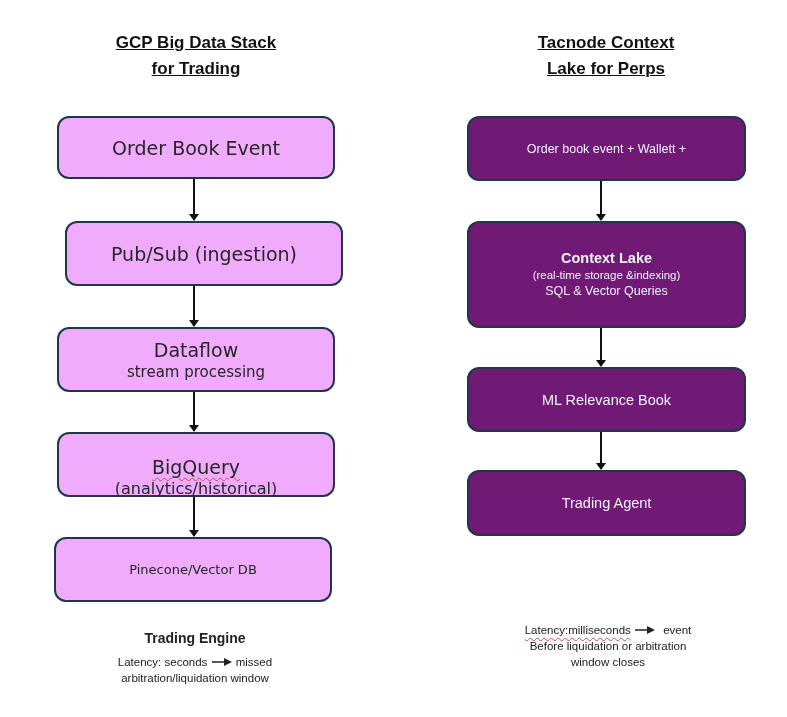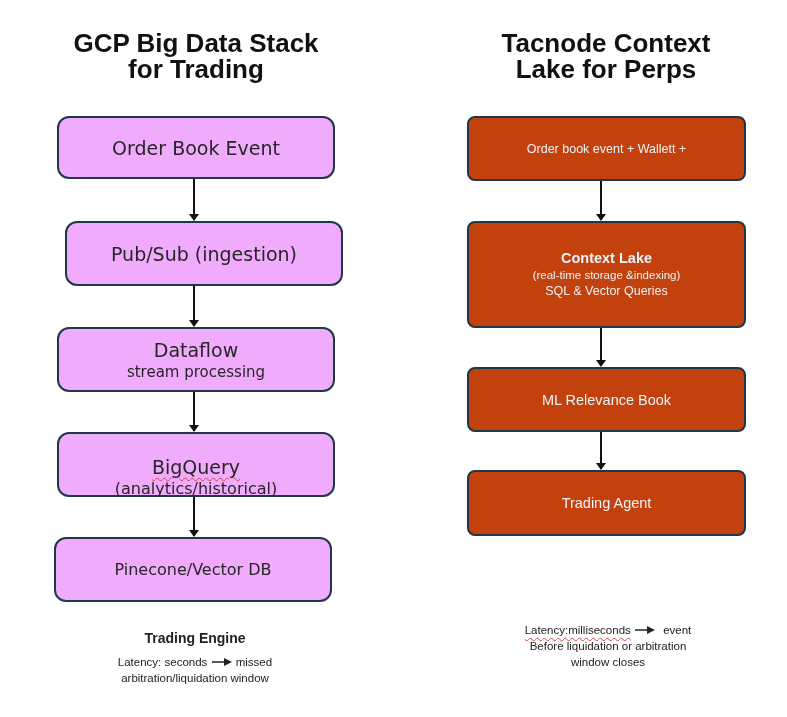--- a/index.html
+++ b/index.html
@@ -1,20 +1,20 @@
 <!DOCTYPE html>
 <html><head>
 <meta charset="utf-8">
 <style>
   html, body { margin: 0; padding: 0; background: #ffffff; }
   body { width: 787px; height: 717px; position: relative; overflow: hidden; font-family: "DejaVu Sans", "Liberation Sans", sans-serif; }
-  .title { position: absolute; text-align: center; font-weight: bold; font-size: 26px; line-height: 26px; color: #111; font-family: "Liberation Sans", "DejaVu Sans", sans-serif; }
+  .title { position: absolute; text-align: center; font-weight: bold; font-size: 17px; line-height: 26px; color: #111; font-family: "Liberation Sans", "DejaVu Sans", sans-serif; text-decoration: underline; }
   .box { position: absolute; box-sizing: border-box; border: 2.5px solid #1e3847; border-radius: 12px; display: flex; flex-direction: column; align-items: center; justify-content: center; text-align: center; }
   .gray { background: #f0abfc; color: #262626; text-align: right; }
-  .blue { background: #c2410c; color: #eef4fb; font-family: "Liberation Sans", "DejaVu Sans", sans-serif; border-radius: 8px; }
+  .blue { background: #701a75; color: #eef4fb; font-family: "Liberation Sans", "DejaVu Sans", sans-serif; }
   .gray .main { font-size: 19px; line-height: 24px; }
   .gray .sub { font-size: 15px; line-height: 20px; }
   .blue .main { font-size: 14px; line-height: 18px; }
   .blue .bold { font-weight: bold; font-size: 14.5px; line-height: 18px; }
   .blue .small { font-size: 11.5px; line-height: 16px; }
   .blue .mid { font-size: 12.5px; line-height: 17px; }
   .arrow { position: absolute; width: 2px; background: #111; }
   .arrow::after { content: ""; position: absolute; left: -4px; bottom: -1px; border-left: 5px solid transparent; border-right: 5px solid transparent; border-top: 7px solid #111; }
   .caption { position: absolute; text-align: center; color: #222; font-family: "Liberation Sans", "DejaVu Sans", sans-serif; }
   .caption .head { font-weight: bold; font-size: 14px; line-height: 20px; }
@@ -46,21 +46,21 @@
 </div>
 <div class="arrow" style="left:193px; top:392px; height:39px;"></div>
 
 <div class="box gray" style="left:57px; top:432px; width:278px; height:65px;">
   <div class="main squiggle">BigQuery</div>
   <div class="sub" style="font-size:16px;">(analytics/historical)</div>
 </div>
 <div class="arrow" style="left:193px; top:497px; height:39px;"></div>
 
 <div class="box gray" style="left:54px; top:537px; width:278px; height:65px;">
-  <div class="main" style="font-size:16px;">Pinecone/Vector DB</div>
+  <div class="main" style="font-size:13px;">Pinecone/Vector DB</div>
 </div>
 
 <div class="caption" style="left:70px; top:628px; width:250px;">
   <div class="head" style="margin-bottom:6px;">Trading Engine</div>
   <div class="line">
     <span>Latency: seconds</span>
     <span class="inline-arrow">
       <svg width="22" height="10" viewBox="0 0 22 10">
           <line x1="1" y1="6" x2="14" y2="6" stroke="#222" stroke-width="1.5"></line>
           <polygon points="13,2 21,6 13,10" fill="#222"></polygon>

